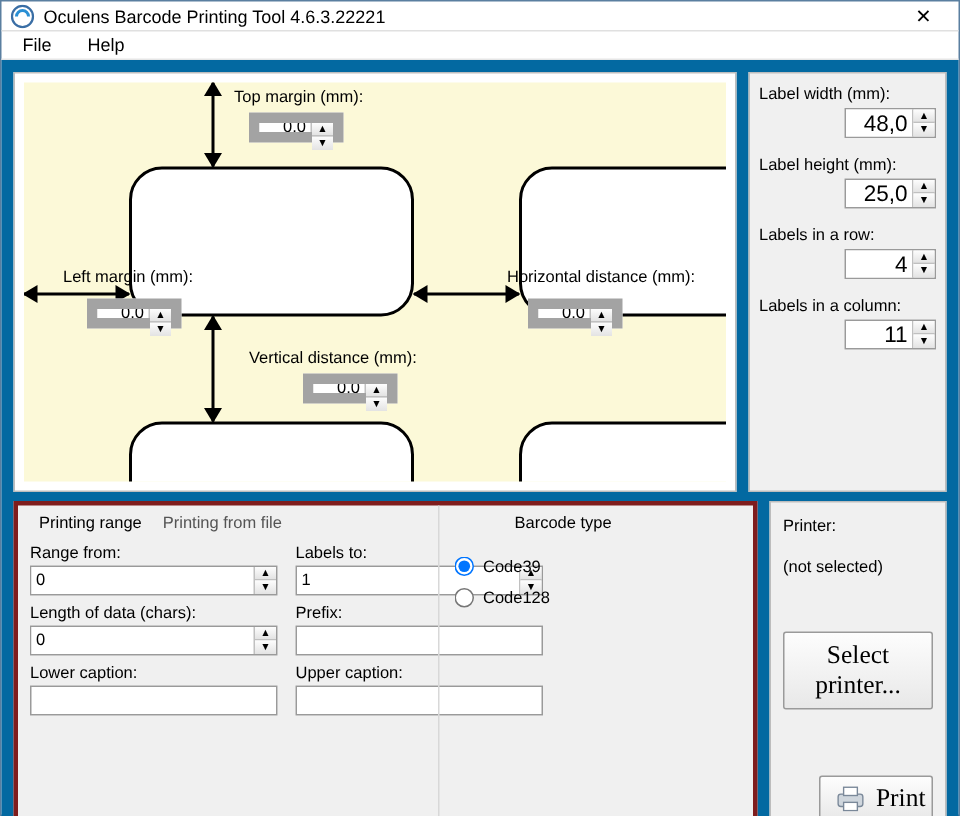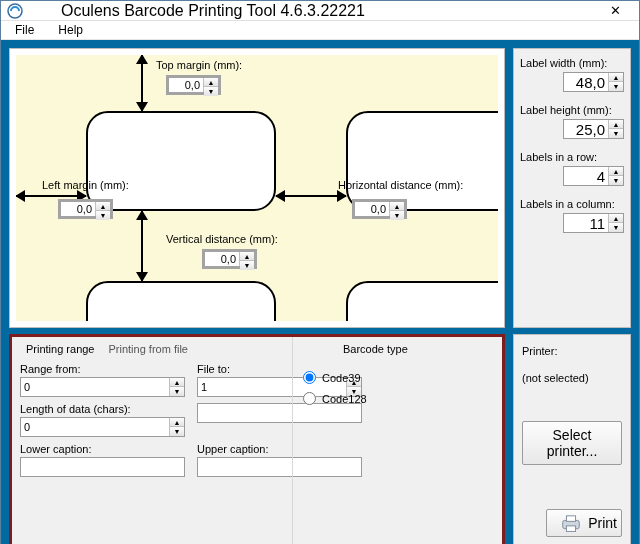--- a/index.html
+++ b/index.html
@@ -24,21 +24,21 @@
     display: flex;
     align-items: center;
     padding: 0 6px;
     border-bottom: 1px solid #e0e0e0;
   }
   .titlebar .app-icon {
     width: 16px; height: 16px;
     display: inline-block;
     margin-right: 6px;
   }
-  .titlebar .title { flex: 1; font-size: 16px; margin-left: 32px; }
+  .titlebar .title { flex: 1; font-size: 12px; }
   .titlebar .close {
     font-family: Arial, sans-serif;
     font-size: 13px;
     padding: 2px 12px;
     cursor: pointer;
   }
   .menubar {
     height: 22px;
     display: flex;
     align-items: center;
@@ -96,35 +96,35 @@
   .arrow-h::before, .arrow-h::after {
     content: ""; position: absolute; top: 50%; transform: translateY(-50%);
     border-top: 6px solid transparent; border-bottom: 6px solid transparent;
   }
   .arrow-h::before { left: -1px; border-right: 10px solid #000; }
   .arrow-h::after { right: -1px; border-left: 10px solid #000; }
   .prev-label { position: absolute; font-size: 11px; color: #000; white-space: nowrap; }
   .spin-wrap {
     position: absolute;
     display: flex;
-    border: 3px solid #a3a3a3;
+    border: 7px solid #a3a3a3;
     background: #fff;
     height: 20px;
   }
   .spin-wrap input {
     width: 34px; border: none; font-size: 11px; text-align: right; padding: 0 3px; outline: none;
   }
   .spin-btns { display:flex; flex-direction:column; border-left:1px solid #c0c0c0;}
   .spin-btns div {
     width: 14px; height: 9px; font-size: 7px; line-height:9px; text-align:center;
     background: linear-gradient(#fdfdfd,#e3e3e3); cursor: pointer;
   }
   .spin-btns div:first-child { border-bottom:1px solid #c0c0c0;}
   .right-panel {
-    width: 118px;
+    width: 132px;
     border: 1px solid #bdbdbd;
     background: #f0f0f0;
     padding: 8px 6px;
     display: flex;
     flex-direction: column;
     gap: 6px;
   }
   .right-panel .field { display:flex; flex-direction:column; gap:3px; margin-bottom:6px;}
   .spin2 { display:flex; align-self:flex-end; border:1px solid #9a9a9a; background:#fff; height:20px;}
   .spin2 input { width:44px; border:none; font-size:15px; text-align:right; padding:0 3px; outline:none;}
@@ -153,24 +153,25 @@
     width: 118px;
     border: 1px solid #bdbdbd;
     background: #f0f0f0;
     padding: 10px 8px;
     display:flex; flex-direction:column; gap:15px;
   }
   .btn {
     border:1px solid #9a9a9a;
     background: linear-gradient(#fdfdfd,#e8e8e8);
     padding:5px 4px;
-    font-size:14px;
+    font-size:17px;
     text-align:center;
     cursor:pointer;
     border-radius:2px;
+    font-family:Liberation Serif, serif;
   }
   .btn-print { display:flex; align-items:center; justify-content:flex-end; gap:6px; padding:4px;margin-left:24px;}
   .printer-icon { width:22px; height:18px; }
 </style>
 </head>
 <body>
 
 <div class="window">
   <div class="titlebar">
     <span class="app-icon">
@@ -297,40 +298,41 @@
               <span>Range from:</span>
               <div class="spin3">
                 <input value="0" style="">
                 <div class="spin-btns">
                     <div>▲</div>
                     <div>▼</div>
                   </div>
               </div>
             </div>
             <div class="form-field">
-              <span>File to:</span>
+              <span>Labels to:</span>
               <div class="spin3">
                 <input value="1" style="">
                 <div class="spin-btns">
                     <div>▲</div>
                     <div>▼</div>
                   </div>
               </div>
             </div>
             <div class="form-field">
               <span>Length of data (chars):</span>
               <div class="spin3">
                 <input value="0" style="">
                 <div class="spin-btns">
                     <div>▲</div>
                     <div>▼</div>
                   </div>
               </div>
             </div>
             <div class="form-field">
+              <span>Prefix:</span>
               <input class="txt-input" value="" style="">
             </div>
             <div class="form-field">
               <span>Lower caption:</span>
               <input class="txt-input" value="" style="">
             </div>
             <div class="form-field">
               <span>Upper caption:</span>
               <input class="txt-input" value="" style="">
             </div>

